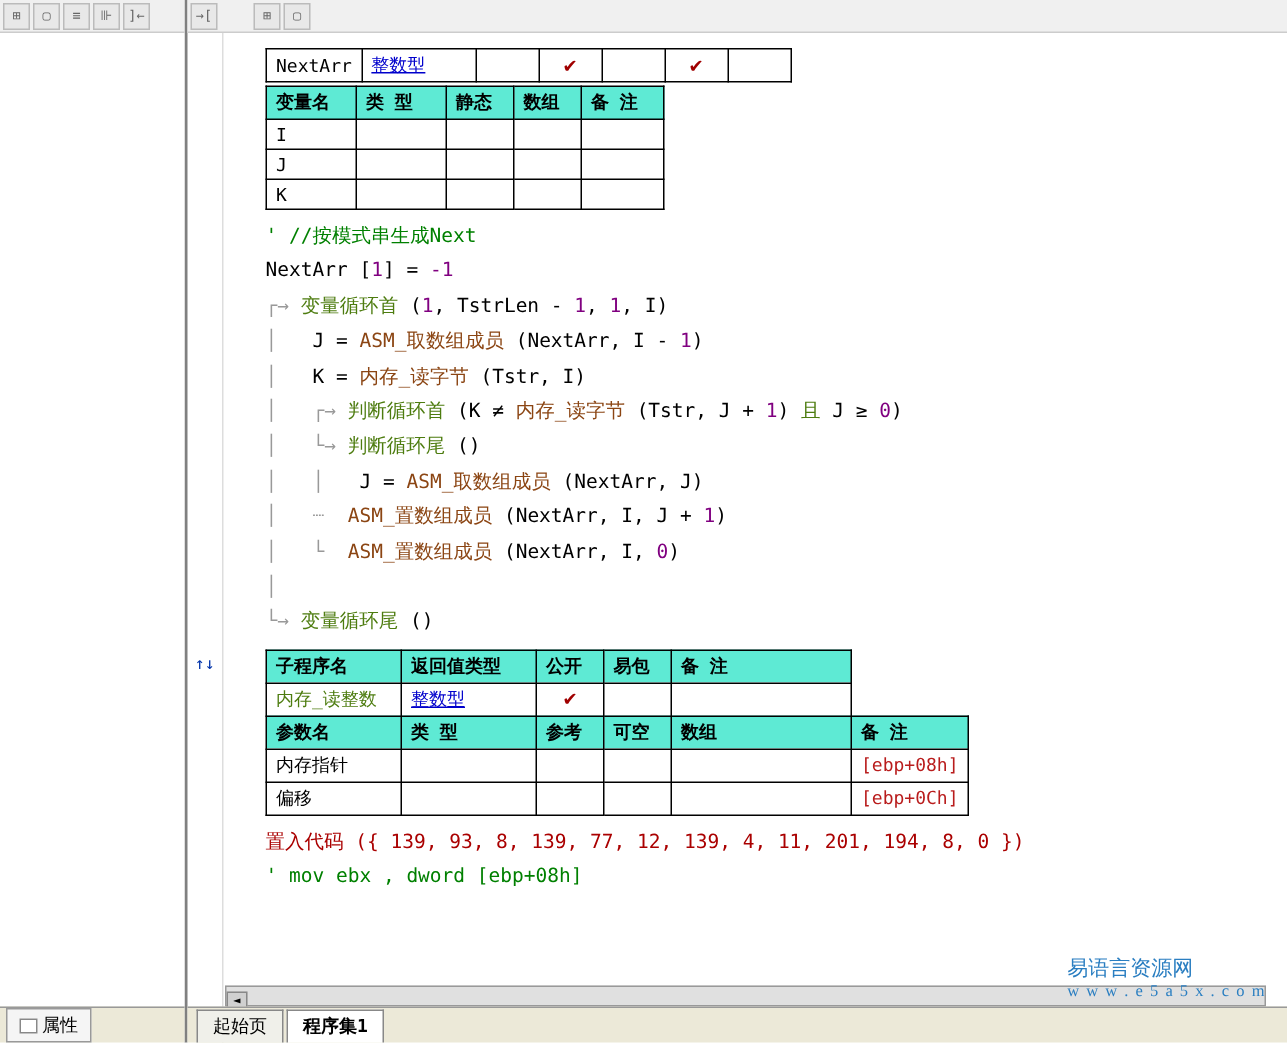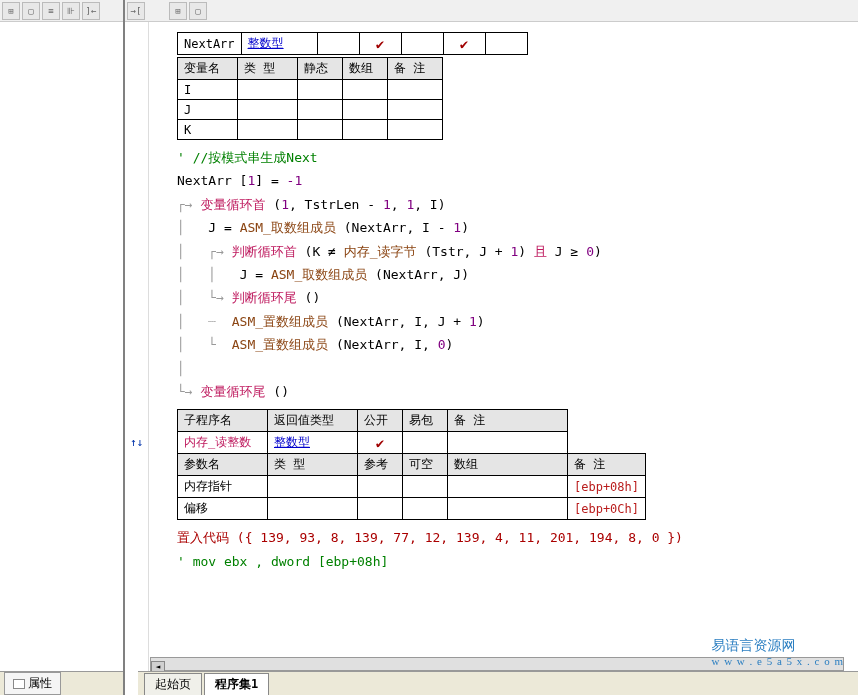--- a/index.html
+++ b/index.html
@@ -10,34 +10,34 @@
 .tb-icon { width: 18px; height: 18px; border: 1px solid #bbb; background: #e8e8e8; display: flex; align-items: center; justify-content: center; font-size: 9px; color: #666; }
 .left-body { flex: 1; background: #fff; }
 .left-bottom { height: 24px; border-top: 1px solid #999; background: #ece9d8; display: flex; align-items: flex-start; }
 .prop-tab { padding: 2px 8px; border: 1px solid #999; margin-left: 4px; background: #f5f5f5; display: flex; align-items: center; gap: 3px; }
 .prop-icon { width: 12px; height: 10px; border: 1px solid #888; background: #fff; }
 .right-panel { flex: 1; display: flex; position: relative; }
 .scroll-nav { width: 24px; display: flex; flex-direction: column; align-items: center; padding-top: 4px; border-right: 1px solid #ddd; }
 .code-area { flex: 1; overflow: auto; padding: 8px 8px 25px 28px; position: relative; }
 table.grid { border-collapse: collapse; margin: 2px 0; }
 table.grid td, table.grid th { border: 1px solid #000; padding: 2px 6px; font-size: 12px; height: 20px; text-align: left; background: #fff; }
-table.grid th { background: #e5e5e5; font-weight: normal; }
+table.grid th { background: #5eead4; font-weight: bold; }
 .checkmark { color: #a00000; font-weight: bold; font-size: 14px; }
 .blue-link { color: #0000cc; text-decoration: underline; }
 .code-block { font-family: "SimSun", monospace; font-size: 13px; line-height: 1.8; margin: 6px 0; }
 .code-line { white-space: pre; }
 .c-green { color: #008000; }
-.c-blue { color: #be185d; }
+.c-blue { color: #4d7c0f; }
 .c-purple { color: #800080; }
 .c-black { color: #000; }
 .c-brown { color: #8b4513; }
 .c-red { color: #aa0000; }
 .c-teal { color: #b91c1c; }
 .tree-connector { color: #999; }
-.bottom-tabs { position: absolute; bottom: 0; left: 138px; right: 0; height: 24px; background: #ece9d8; border-top: 1px solid #999; display: flex; align-items: flex-end; padding-left: 6px; }
+.bottom-tabs { position: absolute; bottom: 0; left: 125px; right: 0; height: 24px; background: #ece9d8; border-top: 1px solid #999; display: flex; align-items: flex-end; padding-left: 6px; }
 .btab { padding: 2px 10px; border: 1px solid #888; border-bottom: none; margin-right: 2px; font-size: 12px; background: #f0f0ea; cursor: pointer; }
 .btab.active { background: #fff; font-weight: bold; }
 .watermark { position: absolute; bottom: 28px; right: 14px; color: #2a7ec1; font-size: 14px; font-family: "SimSun"; }
 .watermark .url { color: #2a7ec1; font-size: 11px; letter-spacing: 1px; }
 .hscroll { position: absolute; bottom: 24px; left: 150px; right: 14px; height: 14px; background: #e0e0e0; border: 1px solid #999; }
 .hscroll-btn { width: 14px; height: 12px; background: #d0d0d0; border: 1px solid #888; display: inline-flex; align-items: center; justify-content: center; font-size: 8px; }
 .cycle-icon { color: #0033aa; font-size: 11px; }
 </style>
 </head>
 <body>
@@ -118,23 +118,24 @@
               <td></td>
             </tr>
       </tbody>
         </table>
 
       <div class="code-block">
         <div class="code-line"><span class="c-green">' //按模式串生成Next</span></div>
         <div class="code-line"><span class="c-black">NextArr</span><span class="c-black"> [</span><span class="c-purple">1</span><span class="c-black">] = </span><span class="c-purple">-1</span></div>
         <div class="code-line"><span class="tree-connector">┌→ </span><span class="c-blue">变量循环首</span><span class="c-black"> (</span><span class="c-purple">1</span><span class="c-black">, TstrLen - </span><span class="c-purple">1</span><span class="c-black">, </span><span class="c-purple">1</span><span class="c-black">, I)</span></div>
         <div class="code-line"><span class="tree-connector">│   </span><span class="c-black">J = </span><span class="c-brown">ASM_取数组成员</span><span class="c-black"> (NextArr, I - </span><span class="c-purple">1</span><span class="c-black">)</span></div>
+        <div class="code-line"><span class="tree-connector">│   </span><span class="c-black">K = </span><span class="c-brown">内存_读字节</span><span class="c-black"> (Tstr, I)</span></div>
         <div class="code-line"><span class="tree-connector">│   ┌→ </span><span class="c-blue">判断循环首</span><span class="c-black"> (K ≠ </span><span class="c-brown">内存_读字节</span><span class="c-black"> (Tstr, J + </span><span class="c-purple">1</span><span class="c-black">) </span><span class="c-blue">且</span><span class="c-black"> J ≥ </span><span class="c-purple">0</span><span class="c-black">)</span></div>
+        <div class="code-line"><span class="tree-connector">│   └→ </span><span class="c-blue">判断循环尾</span><span class="c-black"> ()</span></div>
         <div class="code-line"><span class="tree-connector">│   │   </span><span class="c-black">J = </span><span class="c-brown">ASM_取数组成员</span><span class="c-black"> (NextArr, J)</span></div>
-        <div class="code-line"><span class="tree-connector">│   └→ </span><span class="c-blue">判断循环尾</span><span class="c-black"> ()</span></div>
         <div class="code-line"><span class="tree-connector">│   ┈  </span><span class="c-brown">ASM_置数组成员</span><span class="c-black"> (NextArr, I, J + </span><span class="c-purple">1</span><span class="c-black">)</span></div>
         <div class="code-line"><span class="tree-connector">│   └  </span><span class="c-brown">ASM_置数组成员</span><span class="c-black"> (NextArr, I, </span><span class="c-purple">0</span><span class="c-black">)</span></div>
         <div class="code-line"><span class="tree-connector">│</span></div>
         <div class="code-line"><span class="tree-connector">└→ </span><span class="c-blue">变量循环尾</span><span class="c-black"> ()</span></div>
       </div>
 
       <table class="grid">
         <tbody>
             <tr>
           <th style="width:90px;">子程序名</th>

